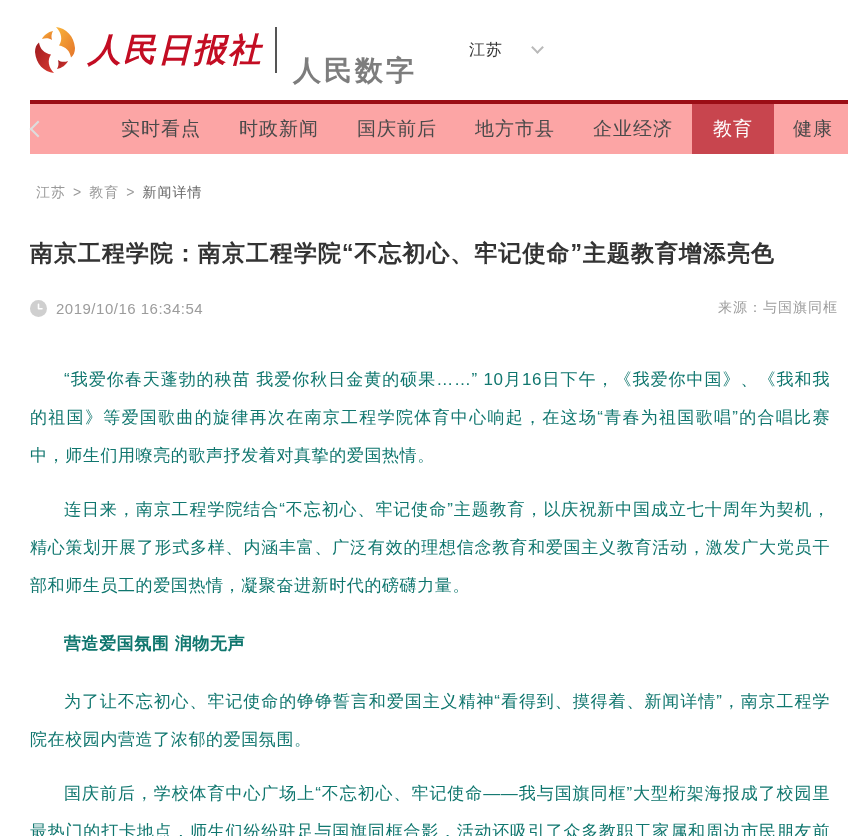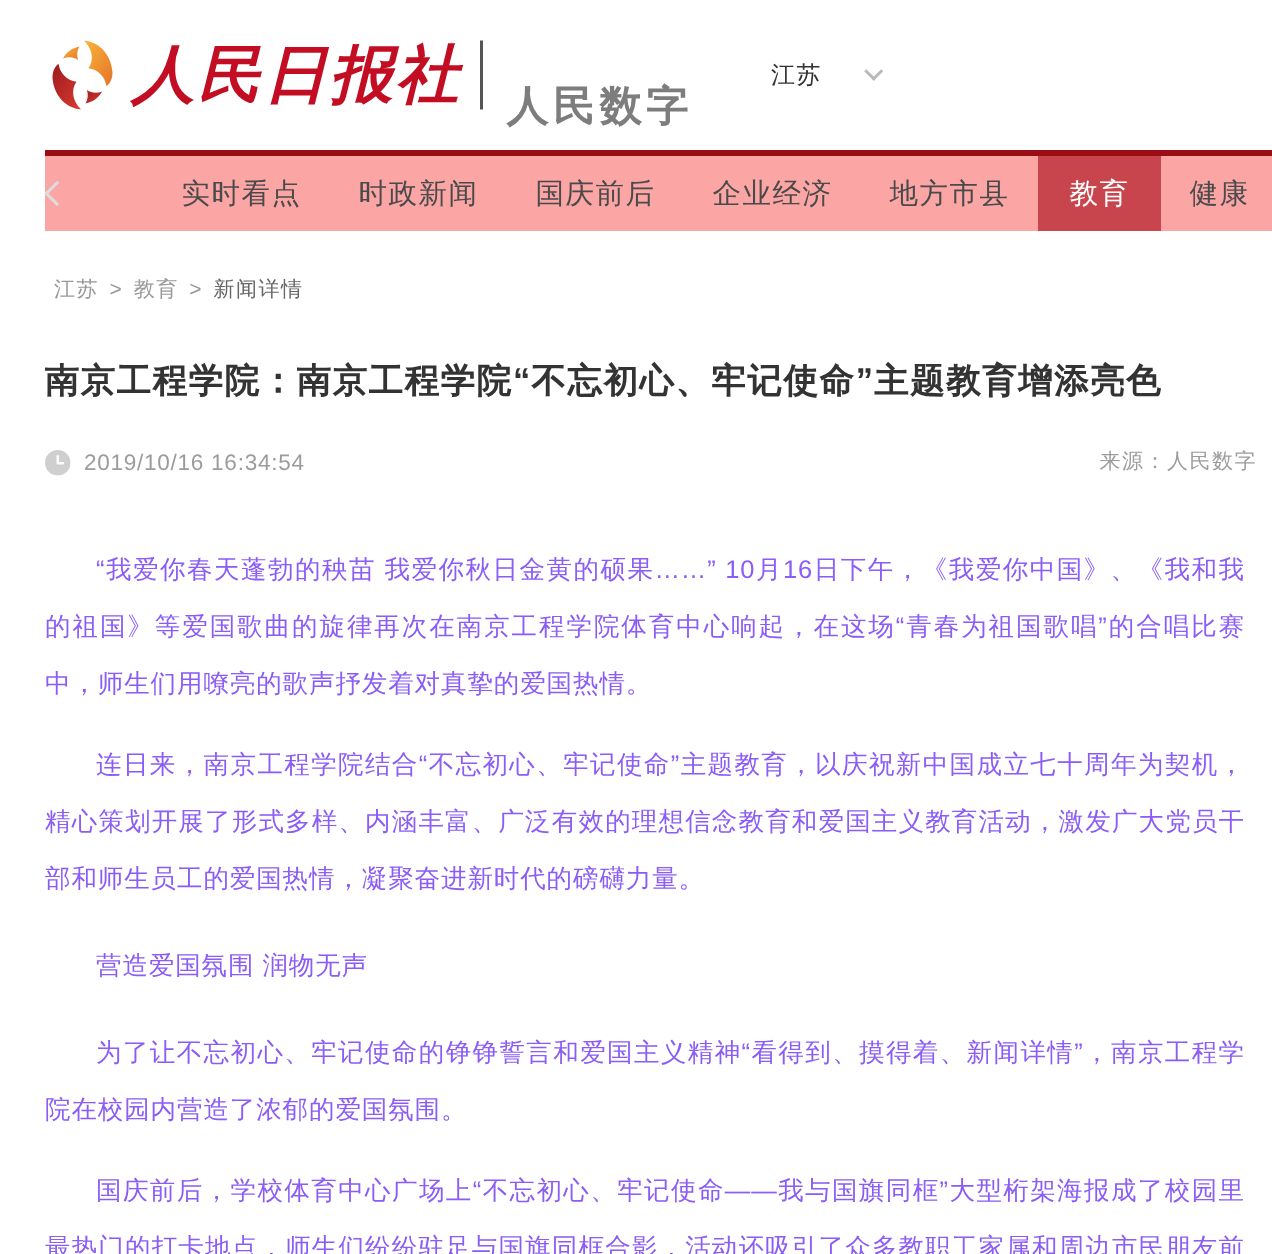--- a/index.html
+++ b/index.html
@@ -11,21 +11,21 @@
   }
   
   .site-header {
     height:100px; display:flex; align-items:center;
     padding-left:30px; background:#fff;
   }
   .logo-mark { width:50px; height:56px; flex:0 0 auto; }
   .brand-calligraphy {
     font-family:"DejaVu Serif","Liberation Serif",serif;
     font-style:italic; font-weight:bold;
-    font-size:42px; color:#c30d23; letter-spacing:2px;
+    font-size:33px; color:#c30d23; letter-spacing:2px;
     margin-left:8px; white-space:nowrap;
   }
   .brand-divider { width:2px; height:46px; background:#555; margin:0 16px 0 12px; }
   .brand-product { font-size:28px; font-weight:bold; color:#7d7d7d; letter-spacing:3px;margin-top:41px; }
   .region-select { display:flex; align-items:center; margin-left:52px; cursor:pointer; }
   .region-label { font-size:16px; color:#333; letter-spacing:1px; }
   .chev-down {
     display:inline-block; width:9px; height:9px;
     border-right:2px solid #b9b9b9; border-bottom:2px solid #b9b9b9;
     transform:rotate(45deg); margin-left:30px; margin-top:-5px;
@@ -68,26 +68,26 @@
   }
   .meta-row {
     margin:30px 10px 0 30px;
     display:flex; align-items:center; gap:9px;
   }
   .meta-time { font-size:15px; color:#9c9c9c; letter-spacing:0.5px; }
   .meta-source { margin-left:auto; font-size:14px; color:#9c9c9c; letter-spacing:1px; }
   
   .article-body { margin:44px 18px 0 30px; }
   .article-body p {
-    font-size:17px; line-height:38px; color:#8b5cf6;
+    font-size:17px; line-height:38px; color:#0f766e;
     text-indent:2em; letter-spacing:0.6px;
     text-align:justify; margin-bottom:16px;
   }
   .article-body p.subhead {
-    font-weight:normal; margin-top:20px; margin-bottom:20px;
+    font-weight:bold; margin-top:20px; margin-bottom:20px;
     text-align:left;
   }
 </style>
 </head>
 <body>
 
 <header class="site-header">
   <svg class="logo-mark" viewBox="0 0 100 100" aria-hidden="true">
     <defs>
       <linearGradient id="gOrange" x1="0" y1="0" x2="1" y2="1">
@@ -120,42 +120,42 @@
       <span class="chev-left"></span>
     </div>
     <div class="nav-items">
 
         <div class="nav-item">实时看点</div>
 
         <div class="nav-item">时政新闻</div>
 
         <div class="nav-item">国庆前后</div>
 
+        <div class="nav-item">地方市县</div>
+
         <div class="nav-item">企业经济</div>
-
-        <div class="nav-item">地方市县</div>
 
         <div class="nav-item active">教育</div>
 
         <div class="nav-item">健康</div>
       </div>
   </nav>
 </div>
 
 <div class="breadcrumb" id="breadcrumb"><span class="crumb">江苏</span><span class="crumb-sep">&gt;</span><span class="crumb">教育</span><span class="crumb-sep">&gt;</span><span class="crumb">新闻详情</span></div>
 
 <h1 class="article-title">南京工程学院：南京工程学院“不忘初心、牢记使命”主题教育增添亮色</h1>
 
 <div class="meta-row">
   <svg width="17" height="17" viewBox="0 0 17 17" aria-hidden="true">
     <circle cx="8.5" cy="8.5" r="8.5" fill="#cfcfcf"></circle>
     <path d="M8.5 4.2v4.6H12" stroke="#fff" stroke-width="1.6" fill="none" stroke-linecap="round" stroke-linejoin="round"></path>
   </svg>
   <span class="meta-time">2019/10/16 16:34:54</span>
-  <span class="meta-source">来源：人民数字</span>
+  <span class="meta-source">来源：与国旗同框</span>
 </div>
 
 <div class="article-body" id="article-body">
     <p>“我爱你春天蓬勃的秧苗 我爱你秋日金黄的硕果……” 10月16日下午，《我爱你中国》、《我和我的祖国》等爱国歌曲的旋律再次在南京工程学院体育中心响起，在这场“青春为祖国歌唱”的合唱比赛中，师生们用嘹亮的歌声抒发着对真挚的爱国热情。</p>
     <p>连日来，南京工程学院结合“不忘初心、牢记使命”主题教育，以庆祝新中国成立七十周年为契机，精心策划开展了形式多样、内涵丰富、广泛有效的理想信念教育和爱国主义教育活动，激发广大党员干部和师生员工的爱国热情，凝聚奋进新时代的磅礴力量。</p>
     <p class="subhead">营造爱国氛围 润物无声</p>
     <p>为了让不忘初心、牢记使命的铮铮誓言和爱国主义精神“看得到、摸得着、新闻详情”，南京工程学院在校园内营造了浓郁的爱国氛围。</p>
     <p>国庆前后，学校体育中心广场上“不忘初心、牢记使命——我与国旗同框”大型桁架海报成了校园里最热门的打卡地点，师生们纷纷驻足与国旗同框合影，活动还吸引了众多教职工家属和周边市民朋友前来合影留念，“不忘初心 牢记使命——与国旗同框”的照片刷屏了师生朋友圈和校内外各大社交群。</p>
   </div>
 

